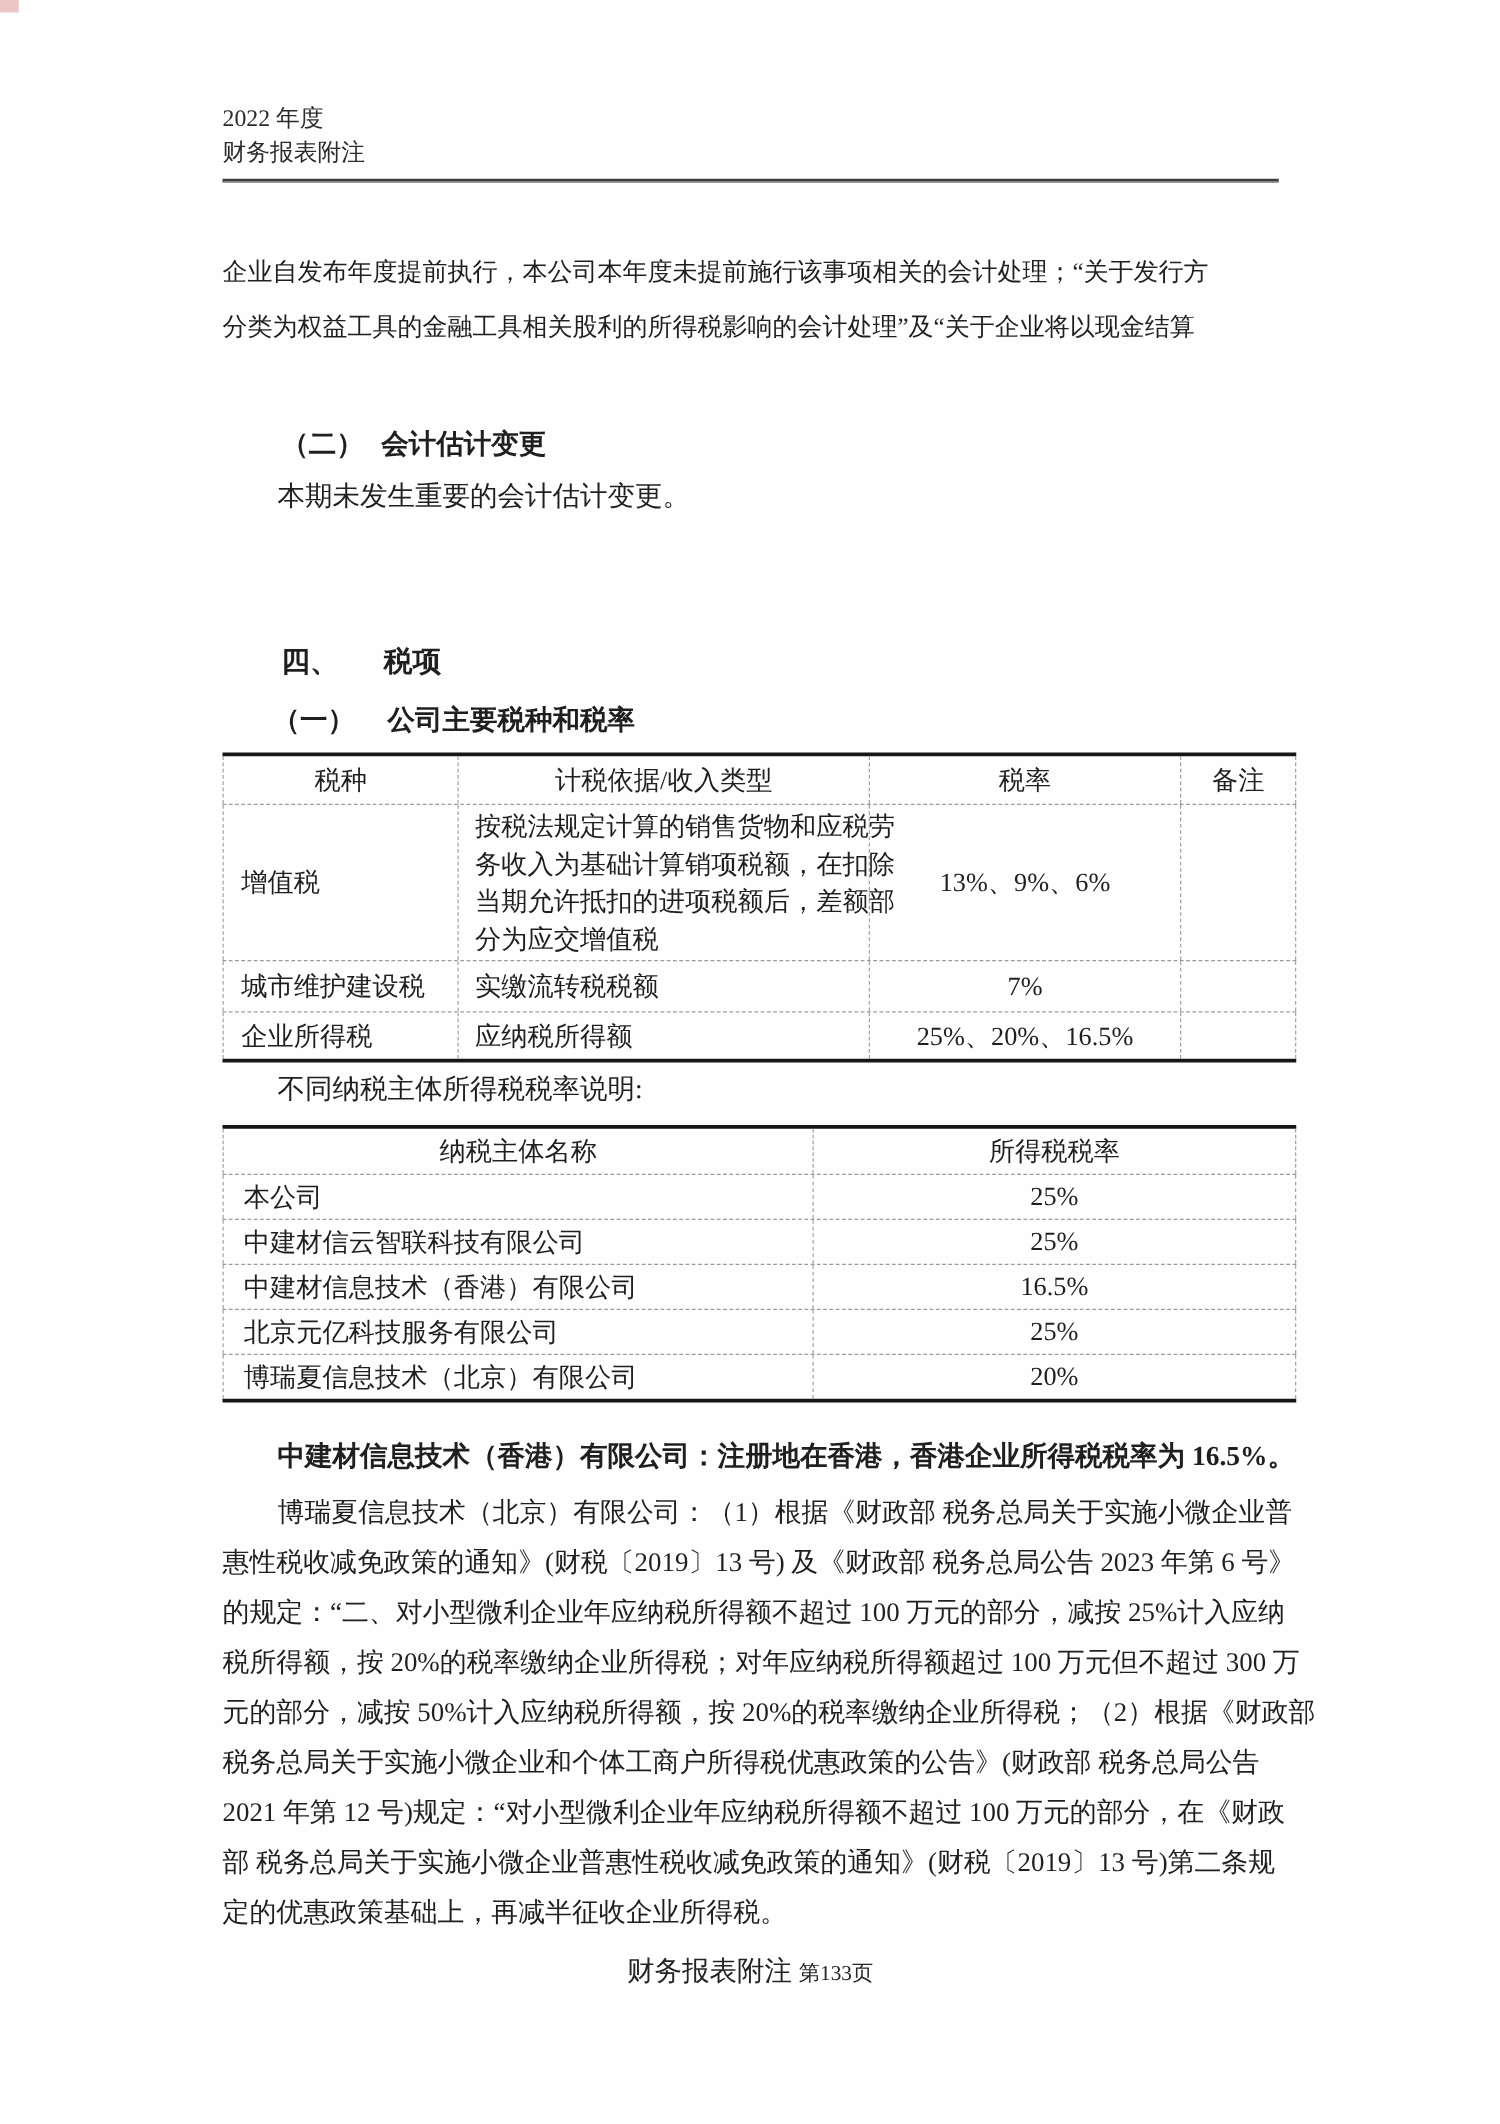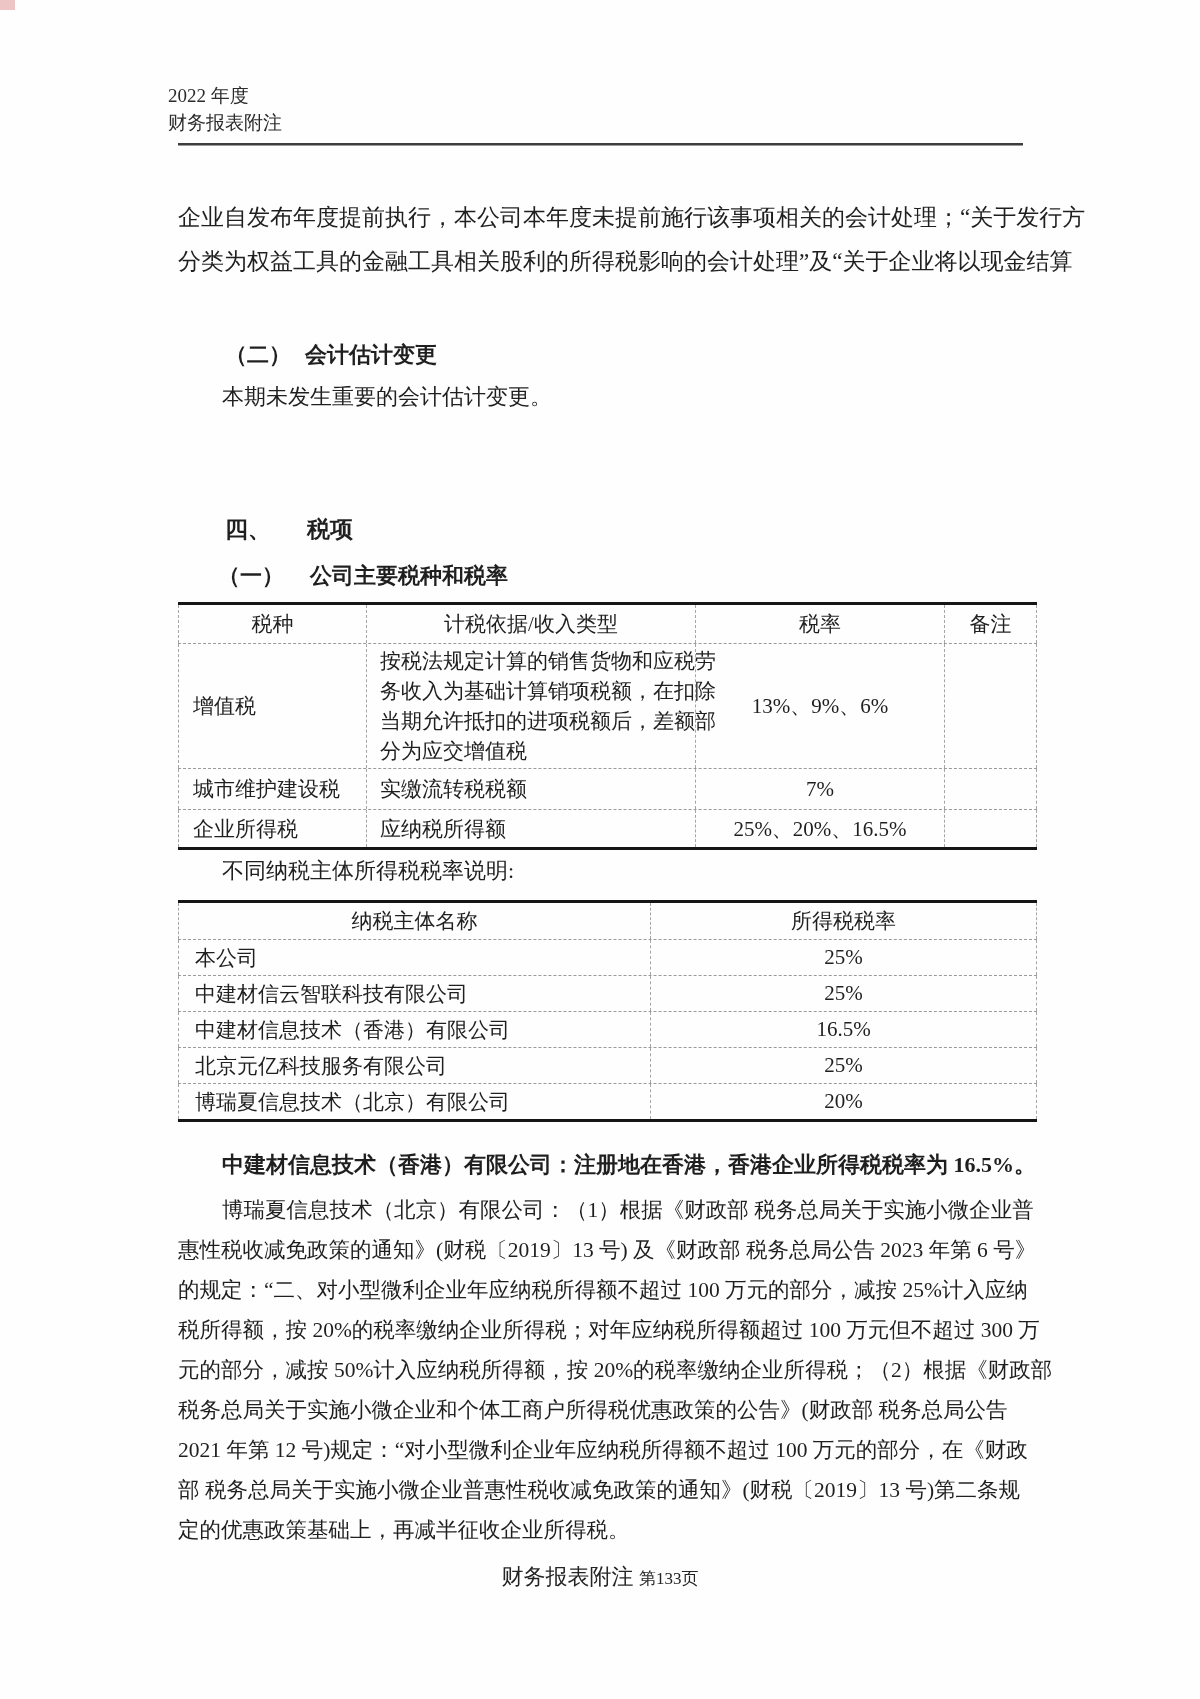--- a/index.html
+++ b/index.html
@@ -2,24 +2,24 @@
 <html><head>
 <meta charset="utf-8">
 <style>
   html,body{margin:0;padding:0;background:#ffffff;}
   .page{
     position:relative;width:1200px;height:1699px;background:#fefefe;
     font-family:"Liberation Serif","DejaVu Serif",serif;color:#1f1f1f;
     overflow:hidden;
   }
   .scan-mark{position:absolute;left:0;top:0;width:15px;height:10px;background:rgba(214,106,106,.38);}
-  .hdr{position:absolute;left:168px;top:82px;font-size:19px;line-height:27px;color:#2b2b2b;}
+  .hdr{position:absolute;left:178px;top:82px;font-size:19px;line-height:27px;color:#2b2b2b;}
   .hdr-rule{position:absolute;left:178px;top:143px;width:845px;height:2px;background:#3d3d3d;border-bottom:1px solid #9a9a9a;}
   .blk{position:absolute;left:178px;width:860px;}
-  .p1{top:196px;font-size:23px;line-height:44px;}
+  .p1{top:196px;font-size:20px;line-height:44px;}
   .line{white-space:nowrap;}
   .h-est{top:340px;font-size:22px;font-weight:bold;}
   .h-est .lbl{margin-left:47px;}
   .h-est .ttl{margin-left:14px;}
   .p2{top:382px;font-size:22px;}
   .p2 .line{margin-left:44px;}
   .h-four{top:514px;font-size:23px;font-weight:bold;}
   .h-four .lbl{margin-left:47px;}
   .h-four .ttl{margin-left:36px;}
   .h-one{top:561px;font-size:22px;font-weight:bold;}

